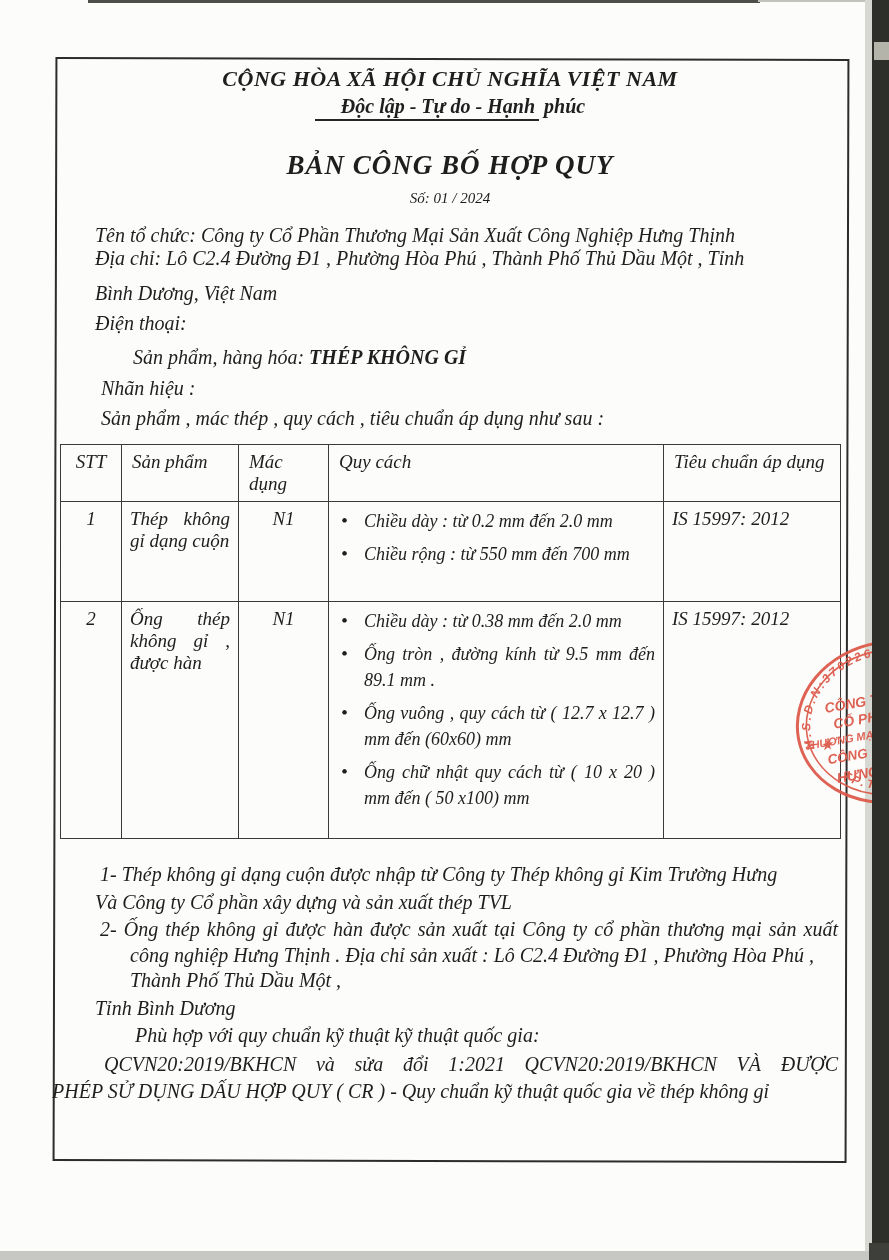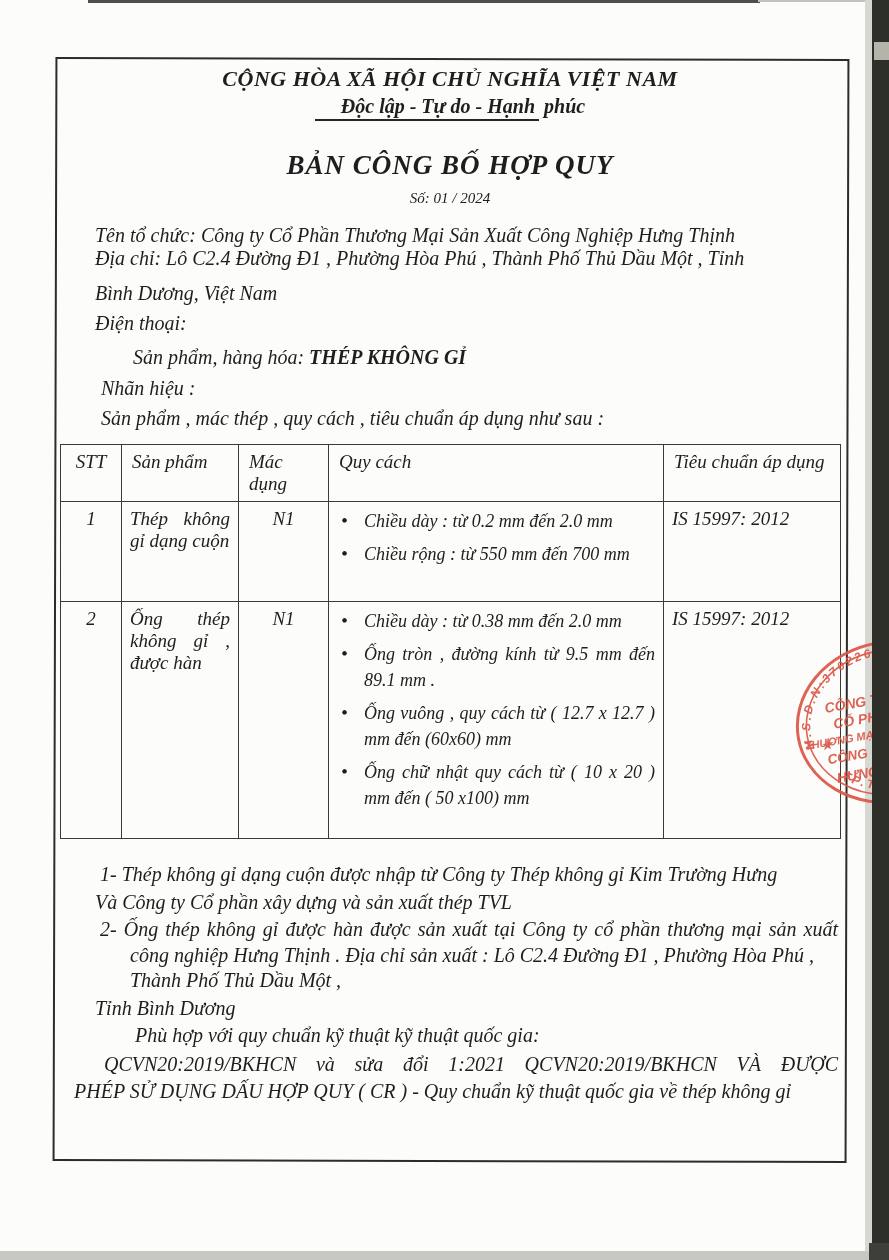--- a/index.html
+++ b/index.html
@@ -113,21 +113,21 @@
     </table>
 
   <div class="nline" style="left:100px;top:863px;">1-  Thép không gỉ dạng cuộn được nhập từ Công ty Thép không gỉ Kim Trường Hưng</div>
   <div class="nline" style="left:95px;top:891px;">Và Công ty Cổ phần xây dựng và sản xuất thép TVL</div>
   <div class="nline jl" style="left:100px;top:918px;width:738px;">2-  Ống thép không gỉ được hàn được sản xuất tại Công ty cổ phần thương mại sản xuất</div>
   <div class="nline" style="left:130px;top:944px;">công nghiệp Hưng Thịnh . Địa chỉ sản xuất : Lô C2.4 Đường Đ1 , Phường Hòa Phú ,</div>
   <div class="nline" style="left:130px;top:969px;">Thành Phố Thủ Dầu Một ,</div>
   <div class="nline" style="left:95px;top:997px;">Tỉnh Bình Dương</div>
   <div class="nline" style="left:95px;top:1024px;margin-left:40px;">Phù hợp với quy chuẩn kỹ thuật kỹ thuật quốc gia:</div>
   <div class="nline jl" style="left:104px;top:1053px;width:734px;">QCVN20:2019/BKHCN và sửa đổi 1:2021 QCVN20:2019/BKHCN VÀ ĐƯỢC</div>
-  <div class="nline" style="left:74px;top:1080px;">PHÉP SỬ DỤNG DẤU HỢP QUY ( CR ) -  Quy chuẩn kỹ thuật quốc gia về thép không gỉ</div>
+  <div class="nline" style="left:52px;top:1080px;">PHÉP SỬ DỤNG DẤU HỢP QUY ( CR ) -  Quy chuẩn kỹ thuật quốc gia về thép không gỉ</div>
 
   <svg class="stamp" viewBox="-100 -100 200 200">
     <g transform="rotate(-10)" fill="#dc5848" stroke="none" font-family="Liberation Sans, sans-serif" font-weight="bold">
       <ellipse rx="93" ry="80" fill="none" stroke="#dc5848" stroke-width="3"></ellipse>
       <ellipse rx="84" ry="72" fill="none" stroke="#dc5848" stroke-width="1.6"></ellipse>
       <defs>
         <path id="arcTop" d="M -75 24 A 80 68 0 1 1 75 24" fill="none"></path>
         <path id="arcBot" d="M -62 42 A 80 68 0 0 0 62 42" fill="none"></path>
       </defs>
       <text font-size="12" letter-spacing="2.5"><textPath href="#arcTop" startOffset="4%">M.S.D.N:3702266</textPath></text>

